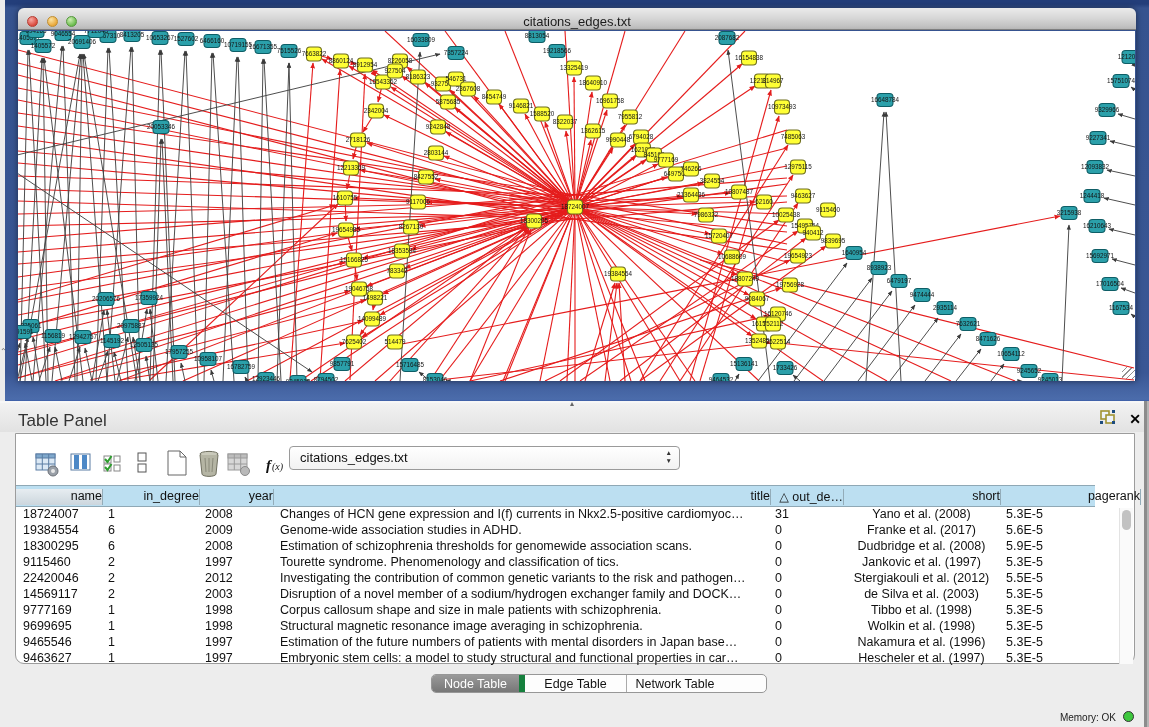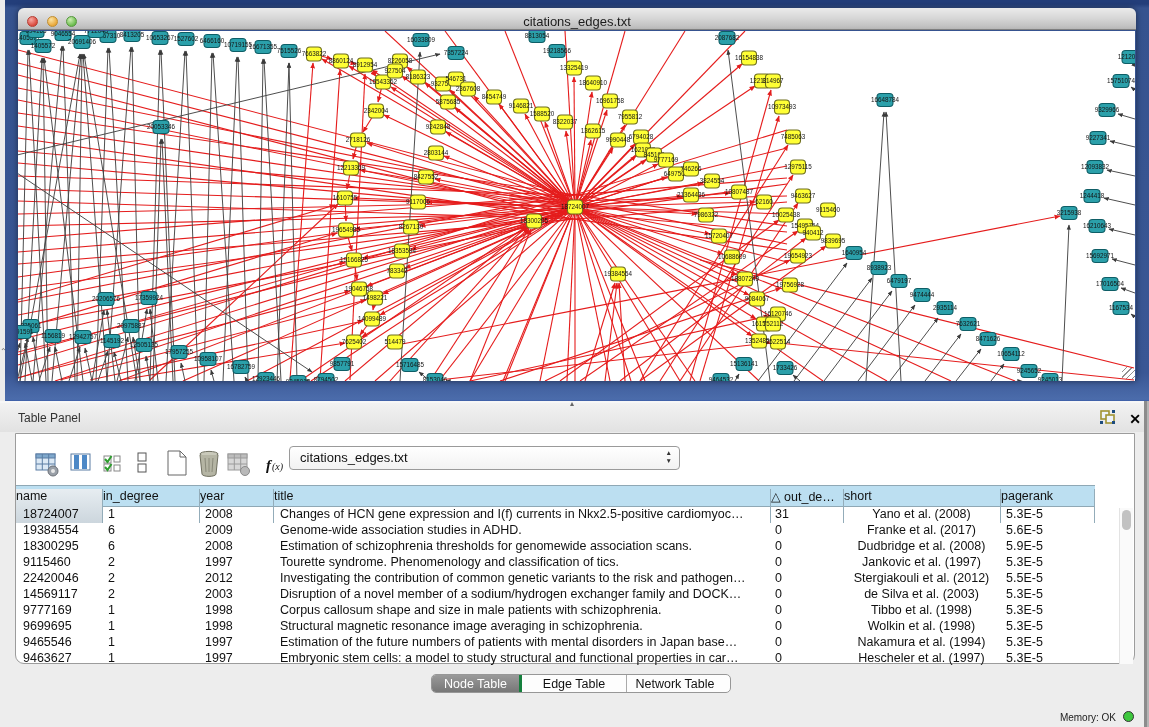--- a/index.html
+++ b/index.html
@@ -10,36 +10,36 @@
 
 #win{position:absolute;left:18px;top:8px;width:1118px;height:373px;border-radius:6px 6px 0 0;box-shadow:0 0 6px rgba(0,0,0,.5);border-bottom:2px solid #1f3c6e}
 #titlebar{position:absolute;left:0;top:0;width:100%;height:22px;border-radius:6px 6px 0 0;background:linear-gradient(180deg,#ebebeb 0%,#d6d6d6 50%,#c3c3c3 85%,#b7b7b7 100%);border-bottom:1px solid #7f7f7f}
 #titlebar .title{position:absolute;left:0;right:0;top:6px;text-align:center;font-size:13px;color:#1c1c1c}
 .tl{position:absolute;top:8px;width:11px;height:11px;border-radius:50%}
 #canvas{position:absolute;left:0px;top:23px;width:1117px;height:350px;background:#fff}
 .grip{position:absolute;right:1px;bottom:0px;width:13px;height:12px;background:repeating-linear-gradient(135deg,transparent 0 3px,#909090 3px 4px)}
 
 #panel{position:absolute;left:0;top:401px;width:1149px;height:326px;background:#ededed}
 #phead{position:absolute;left:0;top:2px;width:100%;height:29px;background:linear-gradient(180deg,#f2f2f2,#e2e2e2);}
-#phead .t{position:absolute;left:18px;top:8px;font-size:12px;color:#333}
+#phead .t{position:absolute;left:18px;top:8px;font-size:17px;color:#333}
 #pbody{position:absolute;left:15px;top:32px;width:1120px;height:231px;background:#fff;border:1px solid #9c9c9c;border-radius:0 0 9px 9px}
 #toolbar{position:absolute;left:0;top:0;width:100%;height:46px;background:#fff}
 #combo{position:absolute;left:273px;top:12px;width:391px;height:24px;background:linear-gradient(180deg,#fff,#f2f2f2);border:1px solid #9a9a9a;border-radius:4px;font-size:13px;color:#111;padding:3px 0 0 10px}
 #combo .ar{position:absolute;right:7px;top:2px;font-size:6.5px;color:#333;line-height:1.3;text-align:center}
 #thead{position:absolute;left:0px;top:51px;width:1079px;height:22px;background:#bcdff1;border-top:1px solid #8fa8b5;border-bottom:1px solid #8fa8b5}
-#thead span{position:absolute;top:3px;font-size:12.5px;color:#111;text-align:left;border-right:1px solid #93acb9;height:34px}
+#thead span{position:absolute;top:3px;font-size:12.5px;color:#111;text-align:right;border-right:1px solid #93acb9;height:16px}
 .trow{position:absolute;left:15px;width:1080px;height:16px;font-size:12.5px;color:#111;white-space:nowrap}
 .trow span{position:absolute;overflow:hidden}
 .c1{left:8px;width:90px} .c2{left:93px;width:95px} .c3{left:190px;width:70px}
 .c4{left:265px;width:492px} .c5{left:760px;width:70px} .c6{left:828px;width:157px;text-align:center}
 .c7{left:991px;width:94px}
 #vscroll{position:absolute;right:1px;top:74px;width:14px;height:156px;background:#fafafa;border-left:1px solid #e3e3e3}
 #vthumb{position:absolute;left:2px;top:2px;width:9px;height:20px;background:#c2c2c2;border-radius:5px}
 
-#tabs{position:absolute;left:431px;top:273px;width:300px;height:19px;border:1px solid #979797;border-radius:5px;background:#fdfdfd;font-size:12.5px}
+#tabs{position:absolute;left:431px;top:273px;width:336px;height:19px;border:1px solid #979797;border-radius:5px;background:#fdfdfd;font-size:12.5px}
 #tabs .seg{position:absolute;top:0;height:100%;text-align:center;padding-top:2px;color:#111}
 #tabs .sel{background:linear-gradient(180deg,#9a9a9a,#777);color:#fff;border-radius:4px 0 0 4px}
 #mem{position:absolute;right:33px;bottom:4px;font-size:10px;color:#222}
 #memdot{position:absolute;right:15px;bottom:5px;width:11px;height:11px;border-radius:50%;background:#3dc73d;border:1.5px solid #333}
 </style></head><body>
 <div id="stage">
 <div id="blue"></div>
 <div id="lstrip"></div>
 <div id="lhandle">⌃</div>
 <div id="win">
@@ -662,21 +662,21 @@
           </svg>
    <div id="combo">citations_edges.txt<span class="ar">▲<br>▼</span></div>
   </div>
   <div id="thead">
     <span style="left:0;width:87px;background:linear-gradient(180deg,#e7edf1,#ccd6dd)">name</span>
     <span style="left:87px;width:97px">in_degree</span>
     <span style="left:184px;width:74px">year</span>
     <span style="left:258px;width:497px">title</span>
     <span style="left:755px;width:73px">△ out_de…</span>
     <span style="left:828px;width:157px">short</span>
-    <span style="left:985px;width:94px">pagerank</span>
+    <span style="left:1031px;width:94px">pagerank</span>
   </div>
   <div id="vscroll">
           <div id="vthumb"></div>
         </div>
  </div>
 <div class="trow" style="top:106px">
         <span class="c1">18724007</span>
         <span class="c2">1</span>
         <span class="c3">2008</span>
         <span class="c4">Changes of HCN gene expression and I(f) currents in Nkx2.5‑positive cardiomyoc…</span>
@@ -746,34 +746,34 @@
         <span class="c5">0</span>
         <span class="c6">Wolkin et al. (1998)</span>
         <span class="c7">5.3E‑5</span>
       </div>
 <div class="trow" style="top:234px">
         <span class="c1">9465546</span>
         <span class="c2">1</span>
         <span class="c3">1997</span>
         <span class="c4">Estimation of the future numbers of patients with mental disorders in Japan base…</span>
         <span class="c5">0</span>
-        <span class="c6">Nakamura et al. (1994)</span>
+        <span class="c6">Nakamura et al. (1996)</span>
         <span class="c7">5.3E‑5</span>
       </div>
 <div class="trow" style="top:250px">
         <span class="c1">9463627</span>
         <span class="c2">1</span>
         <span class="c3">1997</span>
         <span class="c4">Embryonic stem cells: a model to study structural and functional properties in car…</span>
         <span class="c5">0</span>
         <span class="c6">Hescheler et al. (1997)</span>
         <span class="c7">5.3E‑5</span>
       </div>
  <div id="tabs">
   <div class="seg sel" style="left:0;width:87px">Node Table</div>
-  <div class="seg" style="left:87px;width:107px;border-left:3px solid #15803d">Edge Table</div>
+  <div class="seg" style="left:87px;width:107px;border-left:6px solid #15803d">Edge Table</div>
   <div class="seg" style="left:194px;width:97px;border-left:1px solid #aaa">Network Table</div>
  </div>
  <div style="position:absolute;right:2px;top:0;width:3px;height:100%;background:#8c8c8c"></div>
  <div style="position:absolute;right:0;top:0;width:2px;height:100%;background:#b5b5b5"></div>
  <div id="mem">Memory: OK</div>
  <div id="memdot"></div>
 </div>
 </div>
 </body></html>

